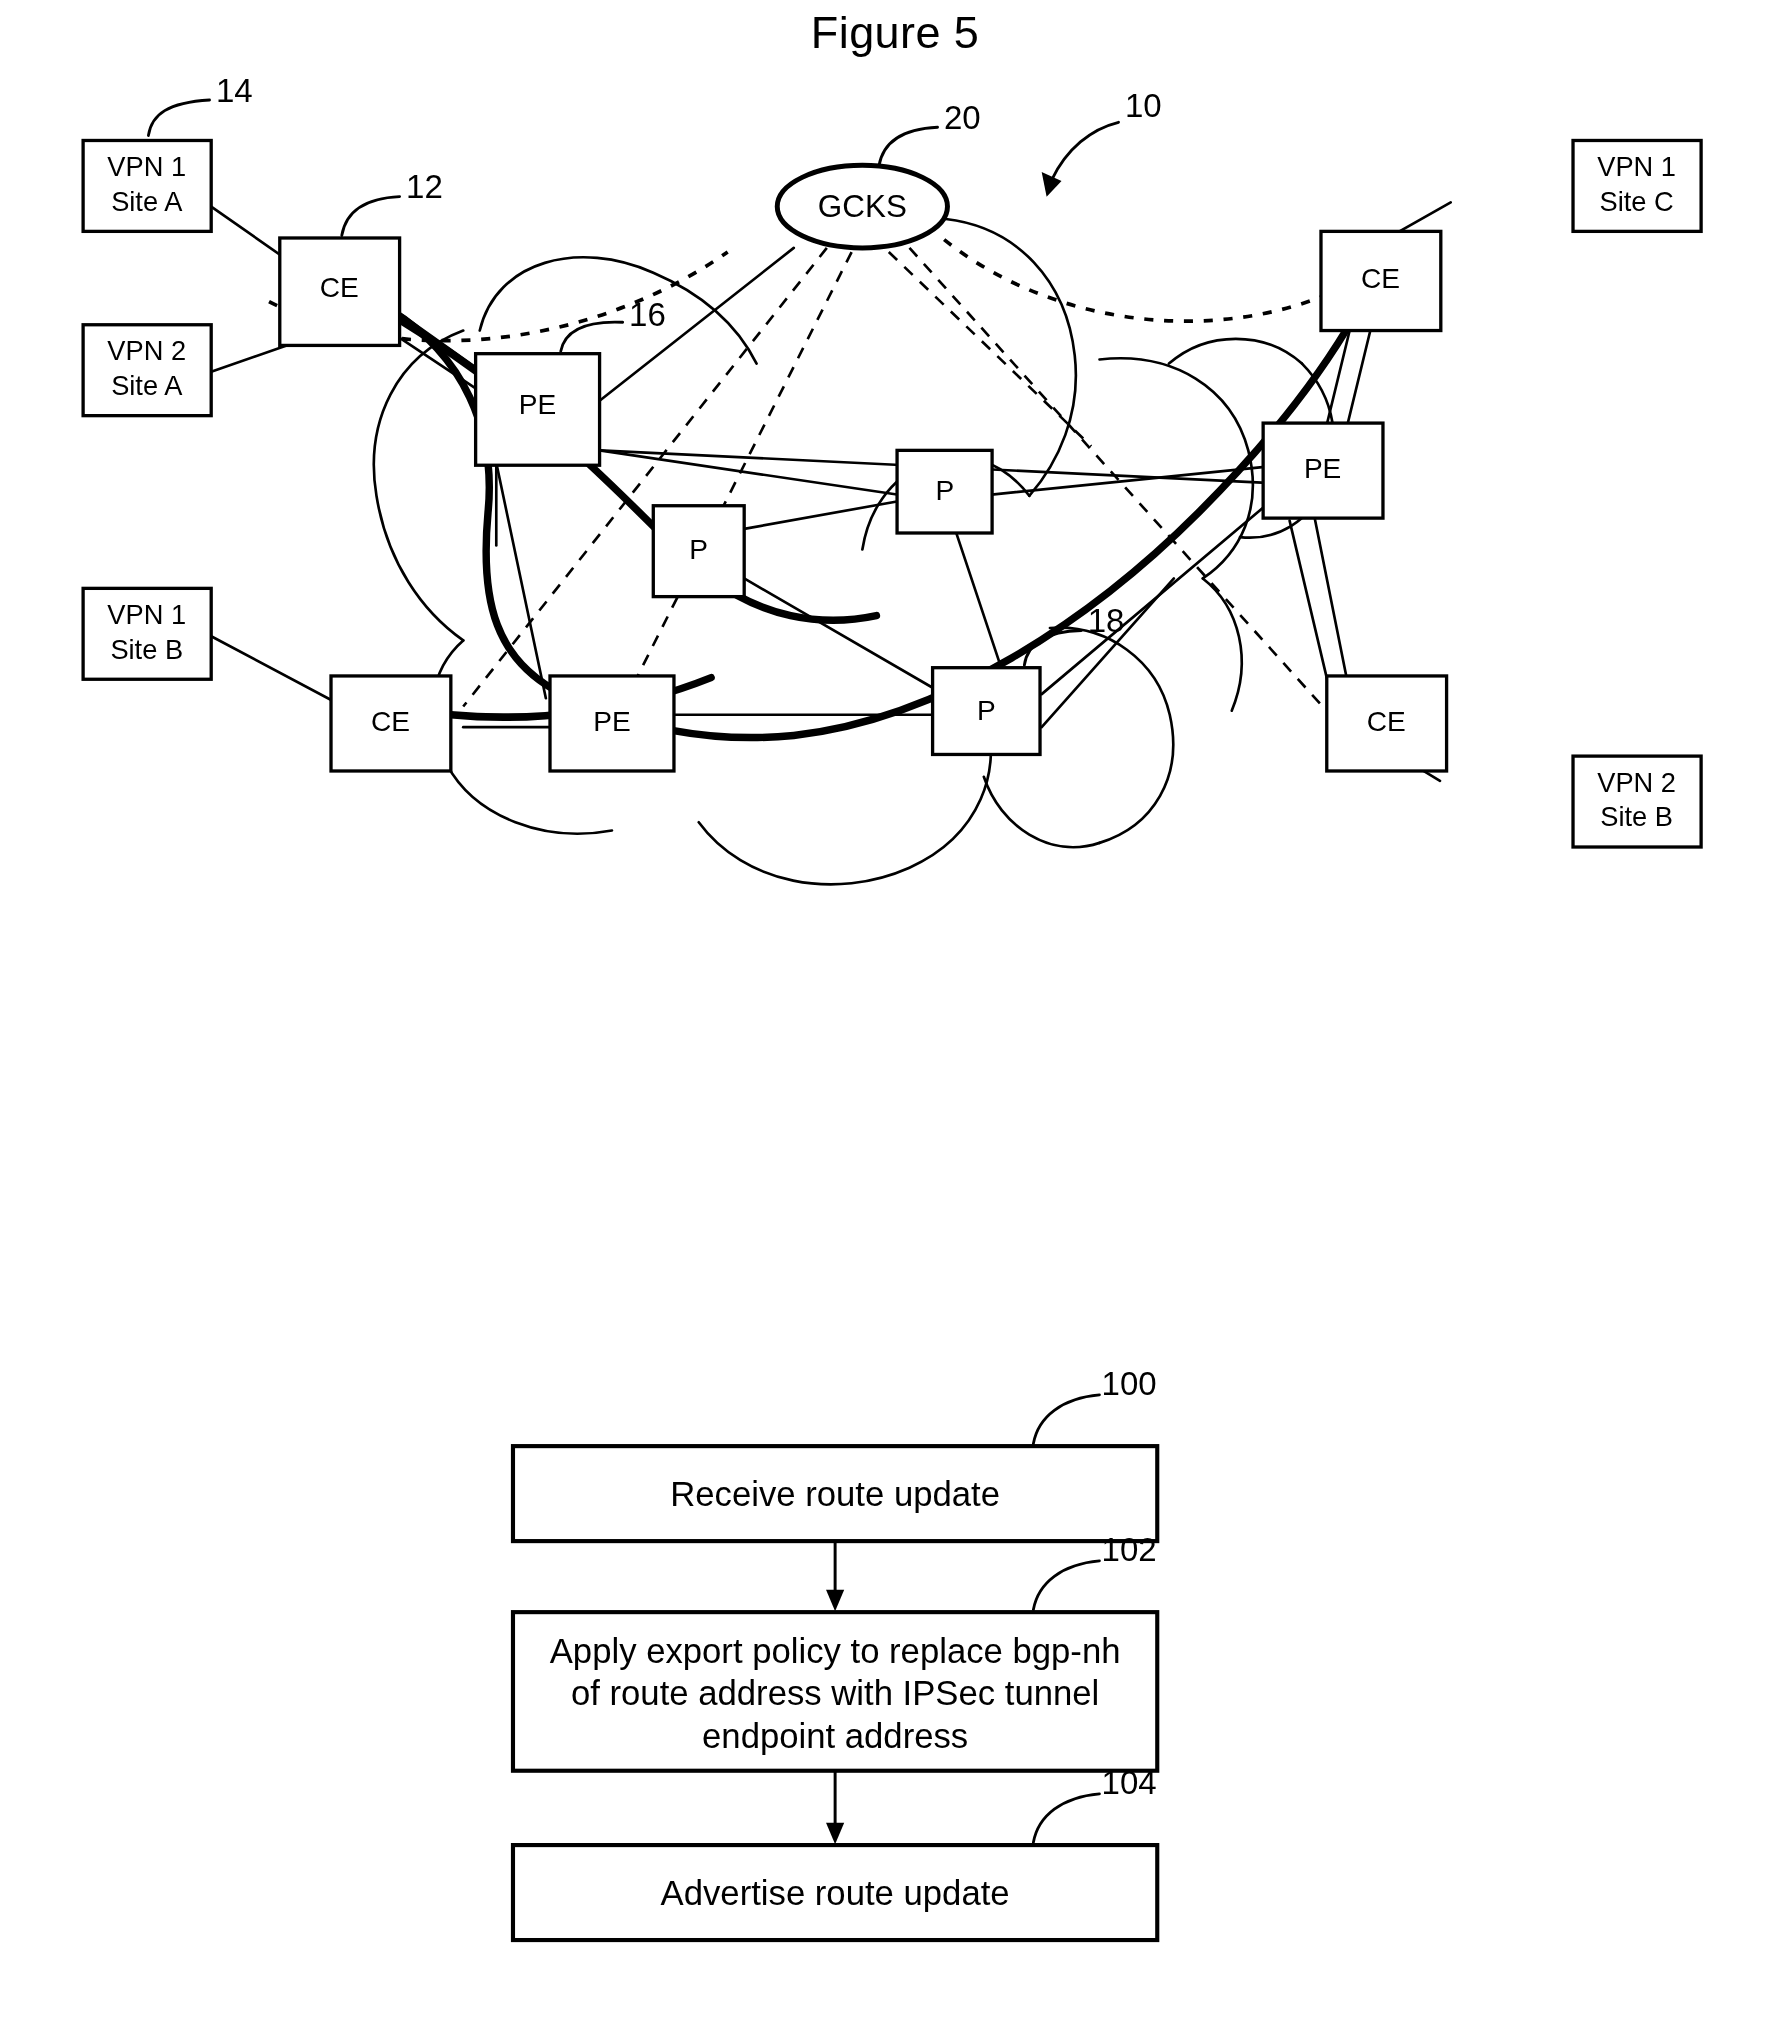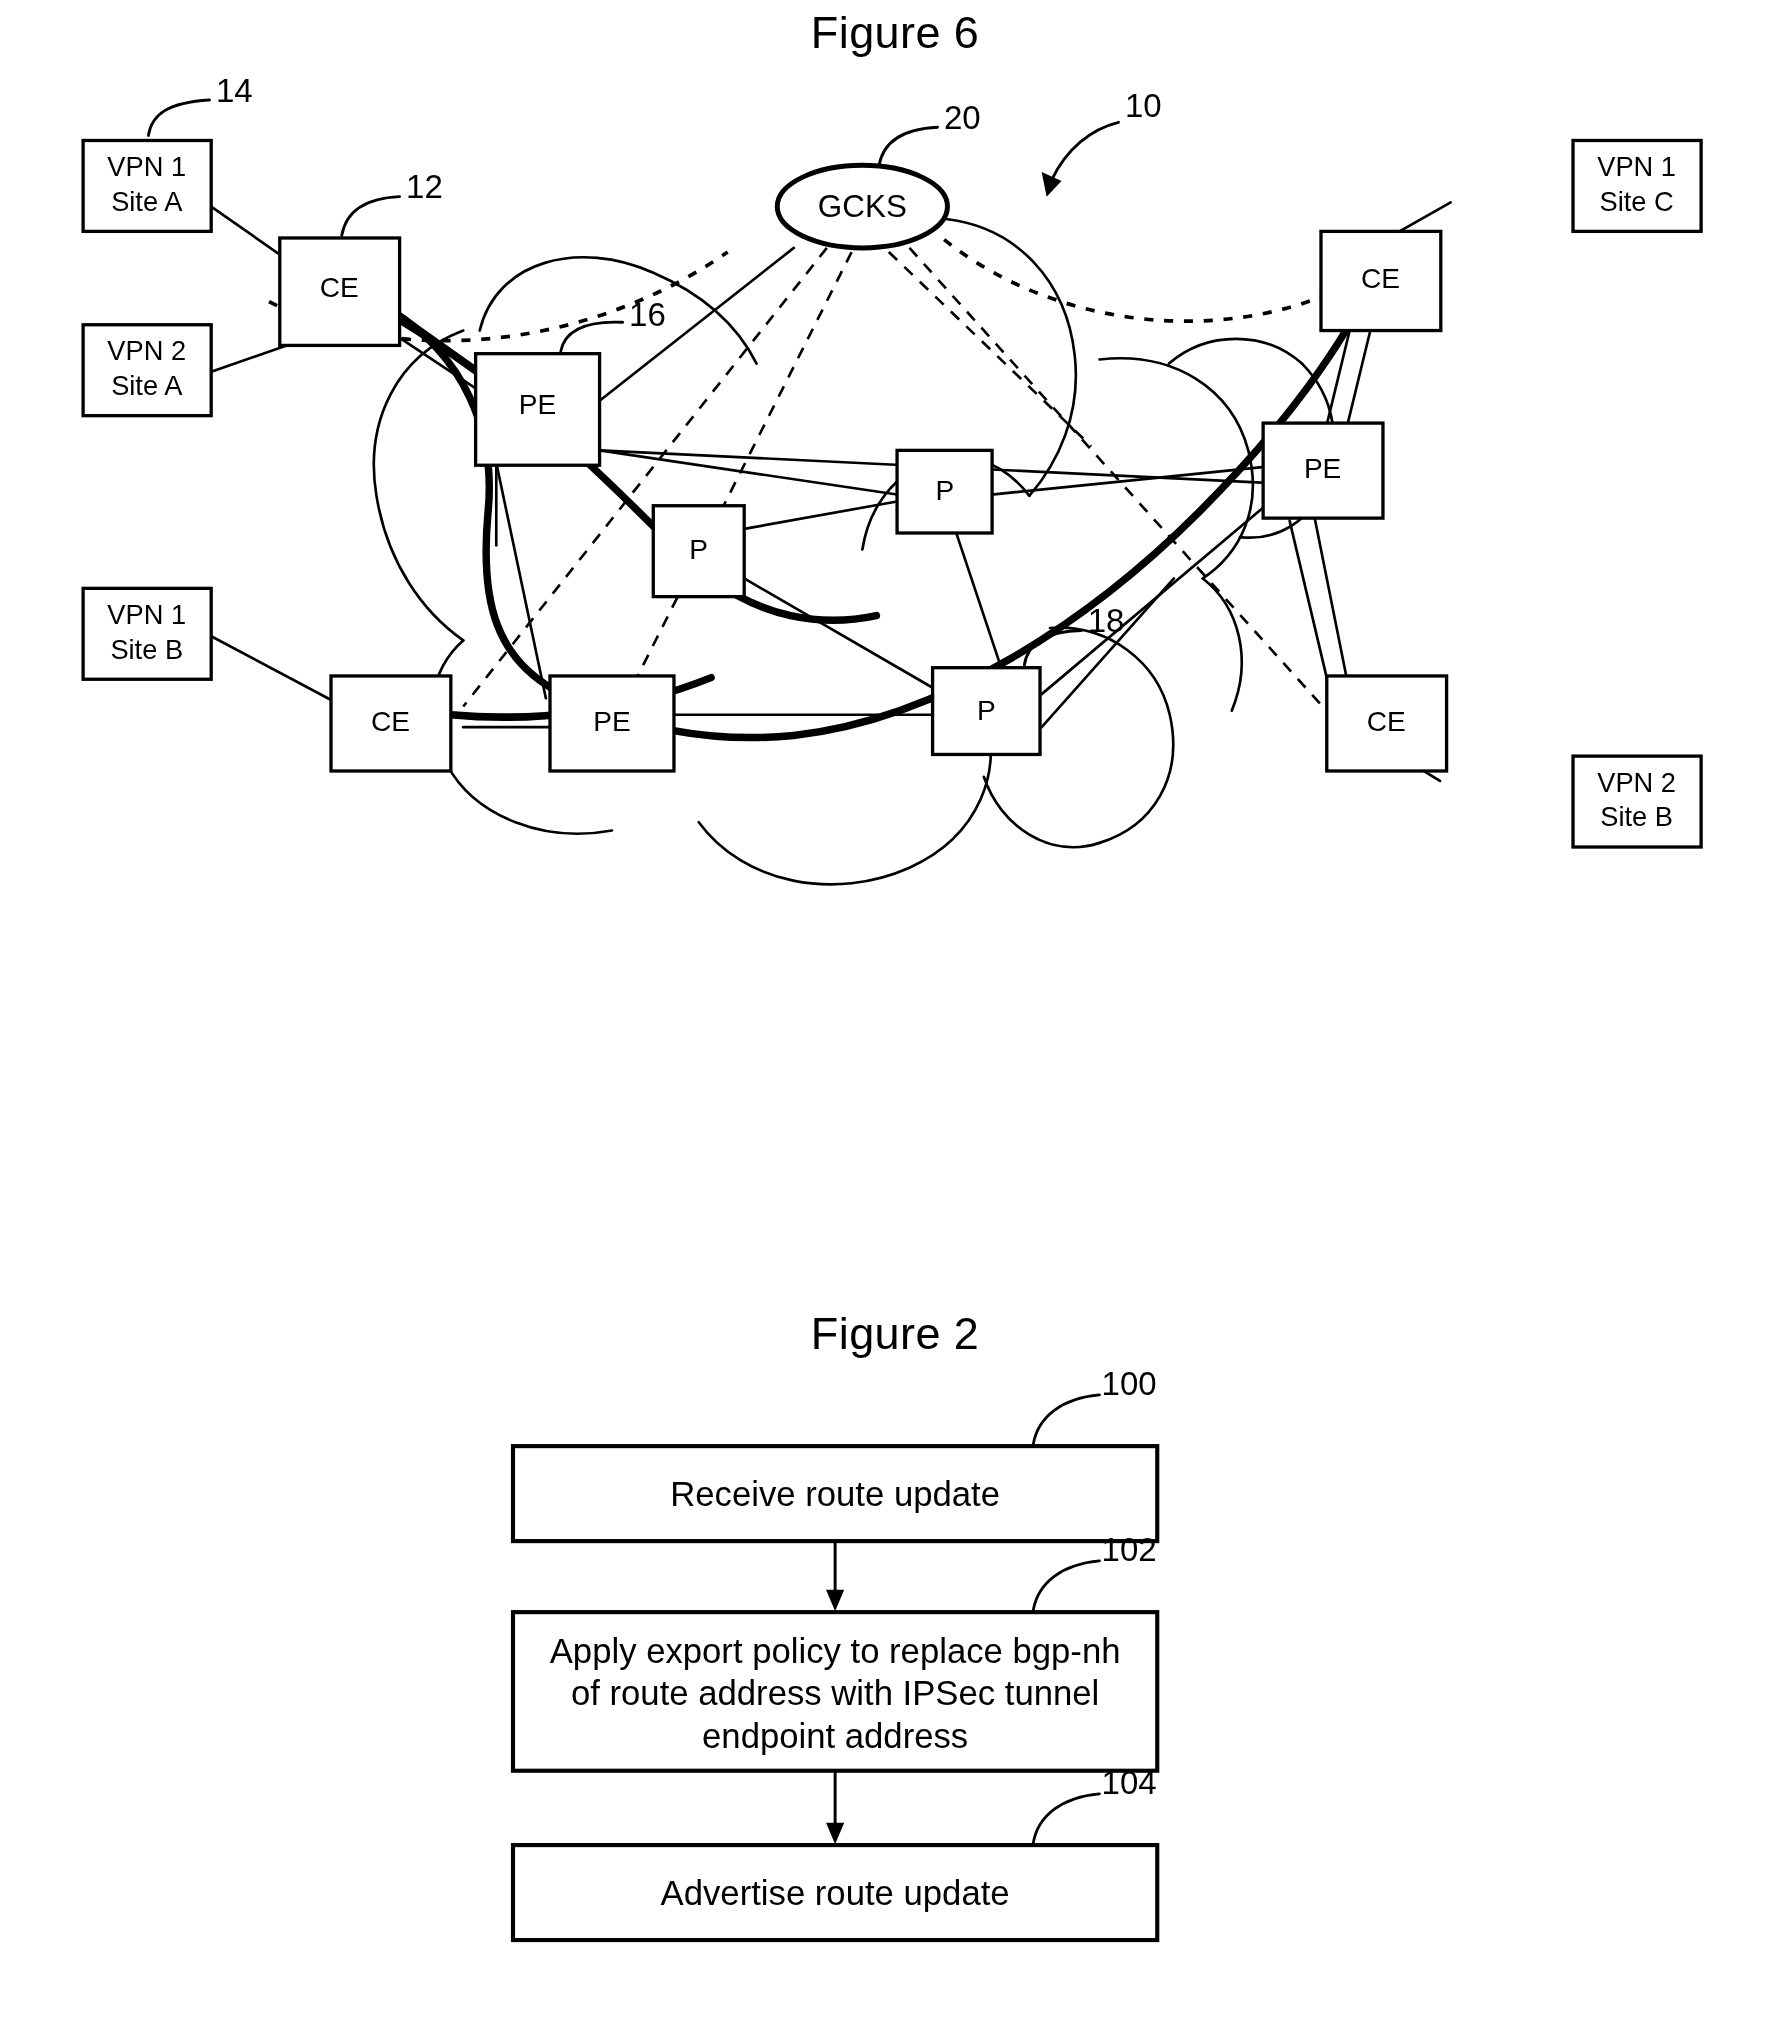--- a/index.html
+++ b/index.html
@@ -131,21 +131,21 @@
     text-anchor: middle;
     dominant-baseline: middle;
     fill: #000000;
   }
 </style>
 </head>
 <body>
 
 <div class="page">
 
-  <div class="fig-title" id="fig1-title">Figure 6</div>
+  <div class="fig-title" id="fig1-title">Figure 5</div>
 
   <svg id="fig1-svg" width="1790" height="1223" viewBox="0 0 2165 1480">
 
     <g>
       <path class="cloud-line" d="M 580 400 C 600 315 700 290 790 330 C 860 360 895 400 915 440"></path>
       <path class="cloud-line" d="M 1144 265 C 1230 275 1290 340 1300 430 C 1308 500 1280 560 1245 600"></path>
       <path class="cloud-line" d="M 1245 600 C 1215 560 1165 540 1120 560 C 1075 580 1050 620 1043 665"></path>
       <path class="cloud-line" d="M 1330 435 C 1420 425 1490 470 1510 545 C 1528 615 1500 670 1455 700"></path>
       <path class="cloud-line" d="M 560 400 C 480 430 440 510 455 600 C 468 680 510 740 560 775"></path>
       <path class="cloud-line" d="M 560 775 C 520 810 510 870 540 925 C 575 990 660 1020 740 1005"></path>
@@ -317,21 +317,20 @@
 
       <path class="leader" d="M 1063 201 C 1068 172 1090 156 1134 154"></path>
       <text class="ref-num" x="1164" y="156">20</text>
 
       <path class="leader" d="M 1353 148 C 1320 156 1290 180 1272 218"></path>
       <polygon points="1266,238 1260,208 1284,219" fill="#000000"></polygon>
       <text class="ref-num" x="1383" y="142">10</text>
     </g>
   </svg>
 
-  <div class="fig-title" id="fig2-title">Figure 2</div>
 
   <svg id="fig2-svg" width="1790" height="693" viewBox="0 0 2165 839">
 
     <g>
       <rect class="proc-box" x="620" y="120" width="780" height="115"></rect>
       <text class="proc-text" x="1010" y="193">Receive route update</text>
     </g>
     <g>
       <path class="leader" d="M 1250 117 C 1256 84 1285 62 1330 58"></path>
       <text class="ref-num" x="1366" y="58">100</text>

